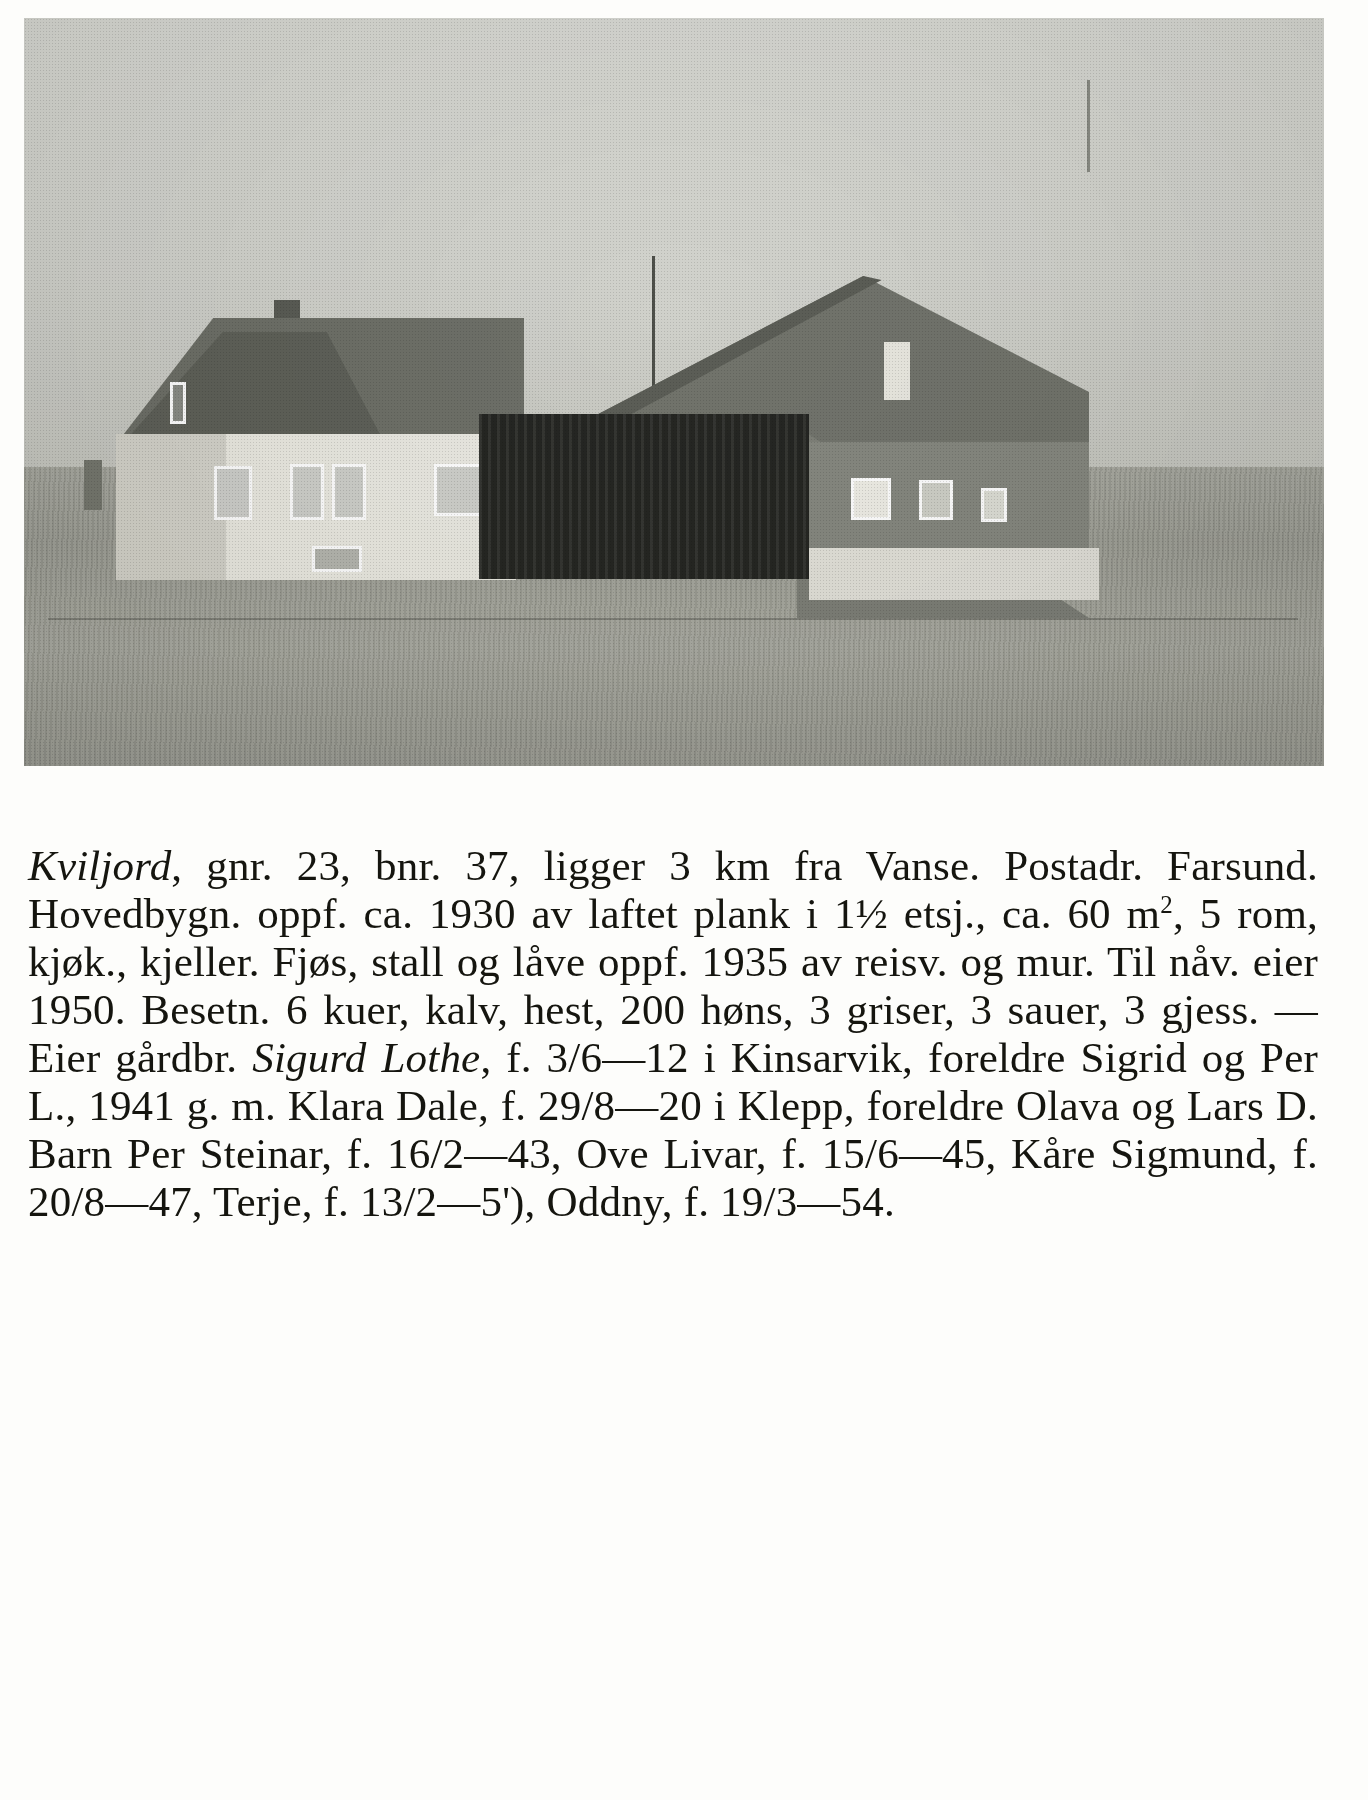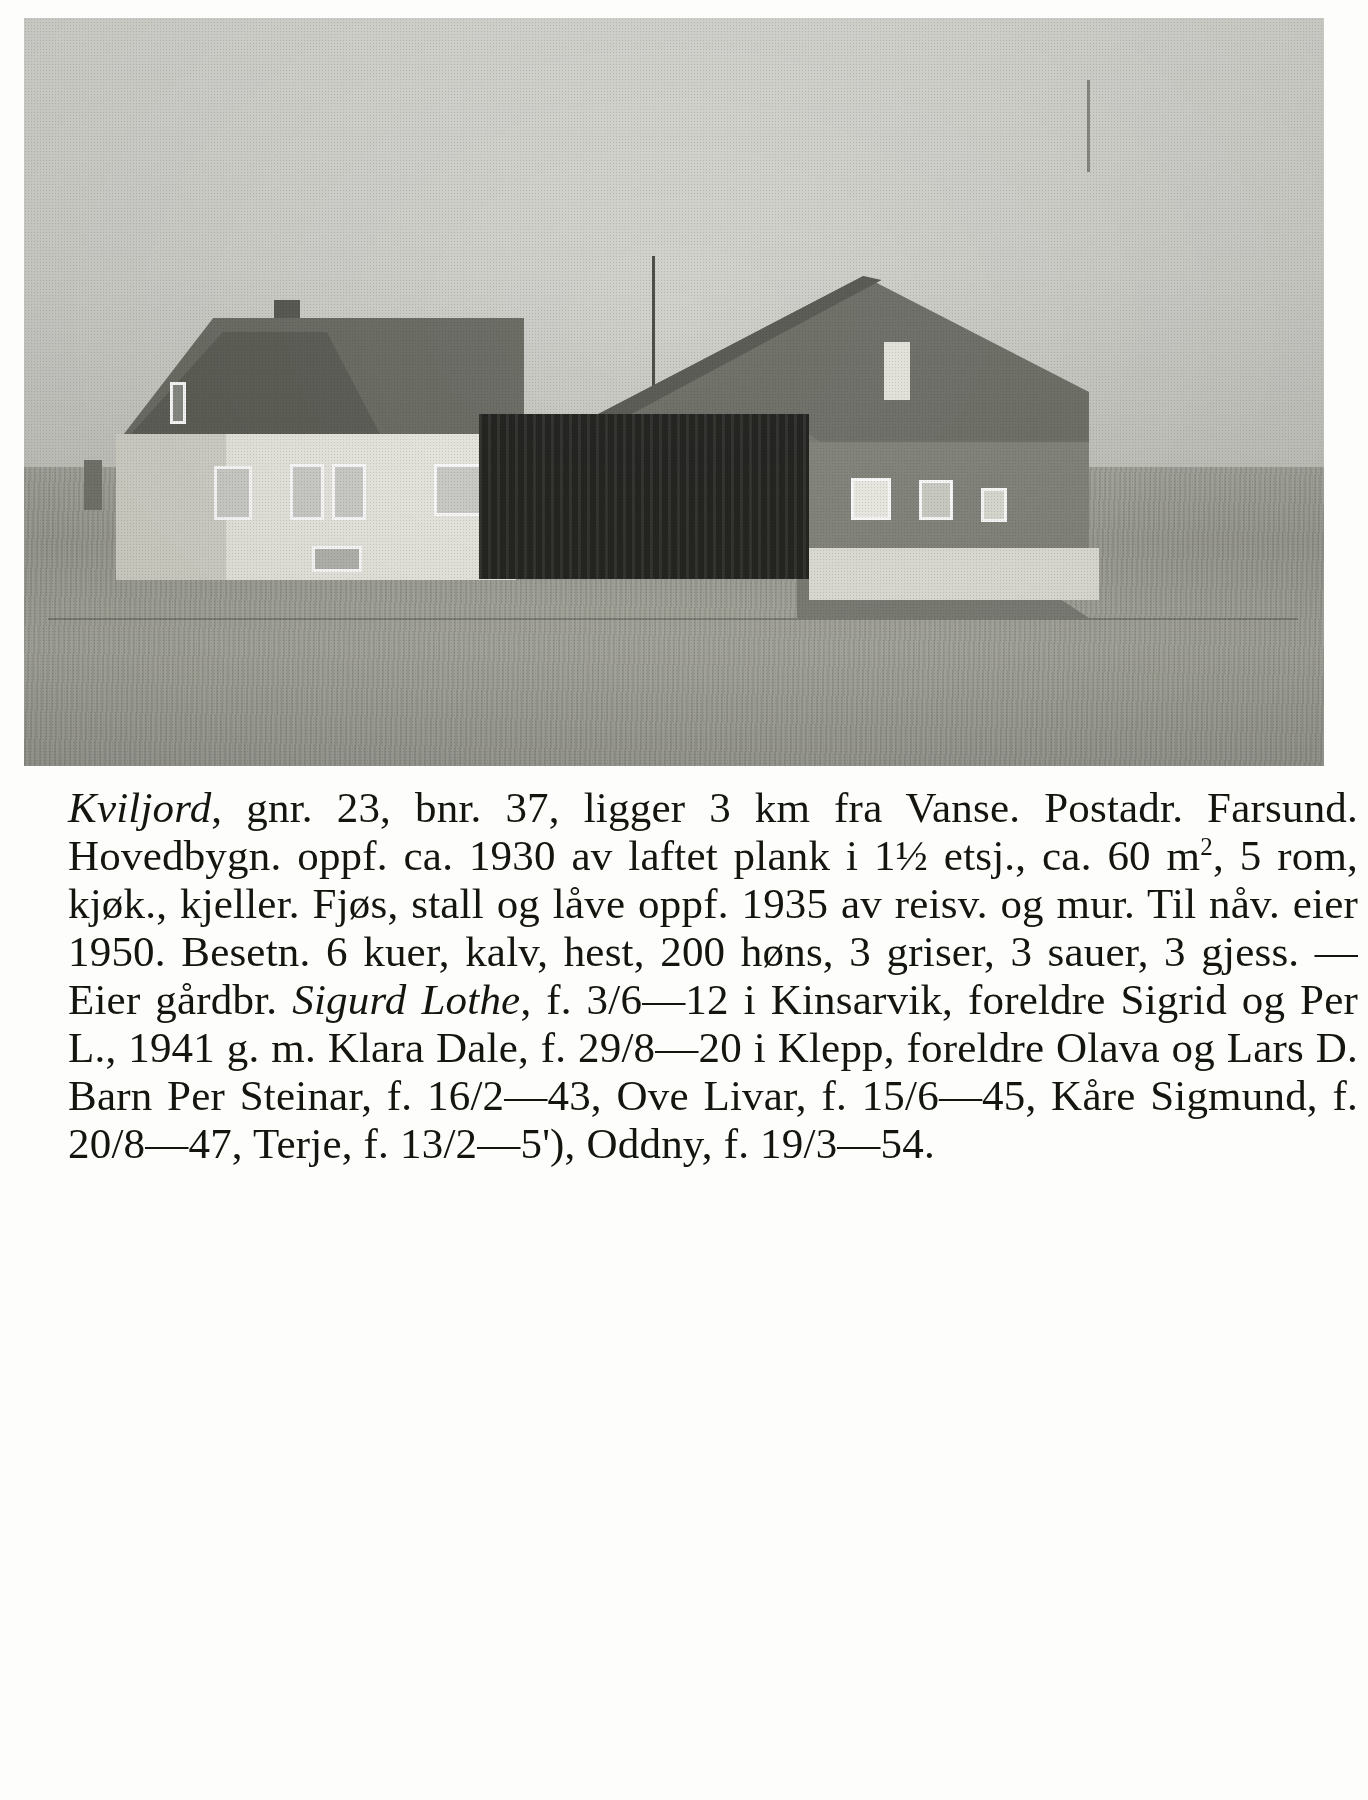--- a/index.html
+++ b/index.html
@@ -192,30 +192,29 @@
     inset: 0;
     background-image: radial-gradient(rgba(0,0,0,0.22) 0.9px, transparent 1px);
     background-size: 3px 3px;
     opacity: 0.55;
   }
 
   
   .caption {
     position: absolute;
     left: 28px;
-    top: 784px;
+    top: 842px;
     width: 1290px;
     font-size: 43px;
     line-height: 1.115;
     text-align: justify;
     text-align-last: left;
     letter-spacing: 0.2px;
     color: #15150f;
     font-family: "Liberation Serif", serif;
-    margin-left: 40px;
   }
   .caption em {
     font-style: italic;
   }
   .caption .para {
     margin: 0;
     text-align: justify;
   }
   sup { font-size: 0.58em; vertical-align: super; }
 </style>

